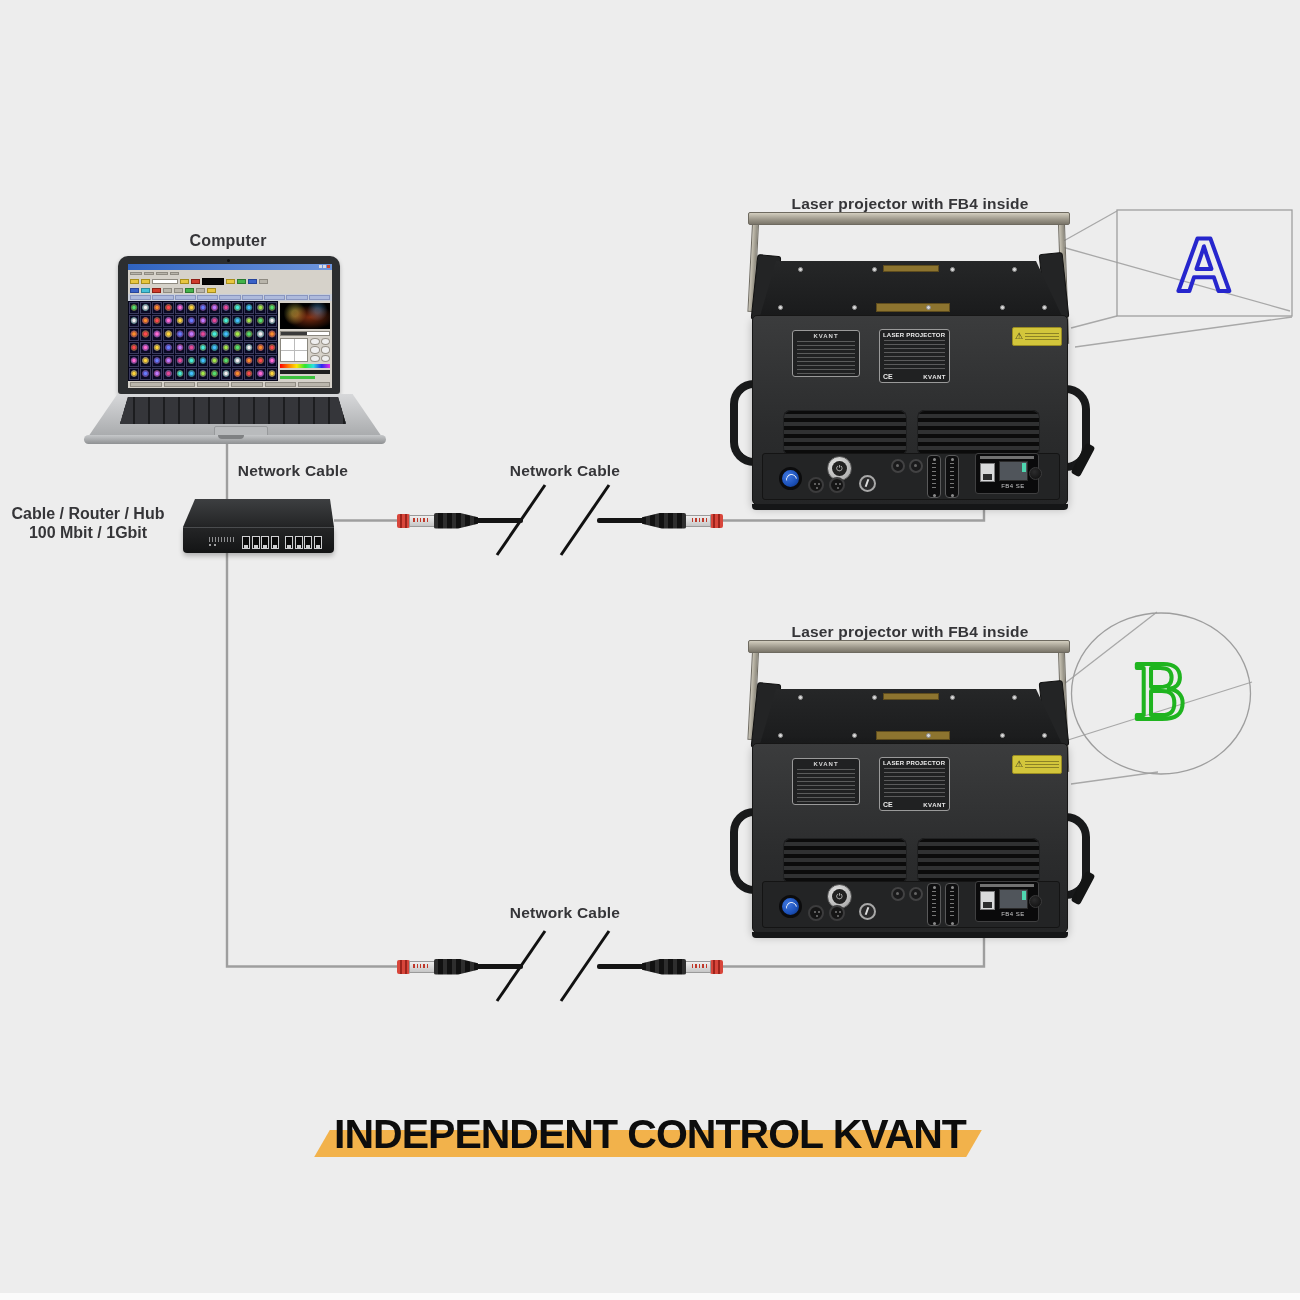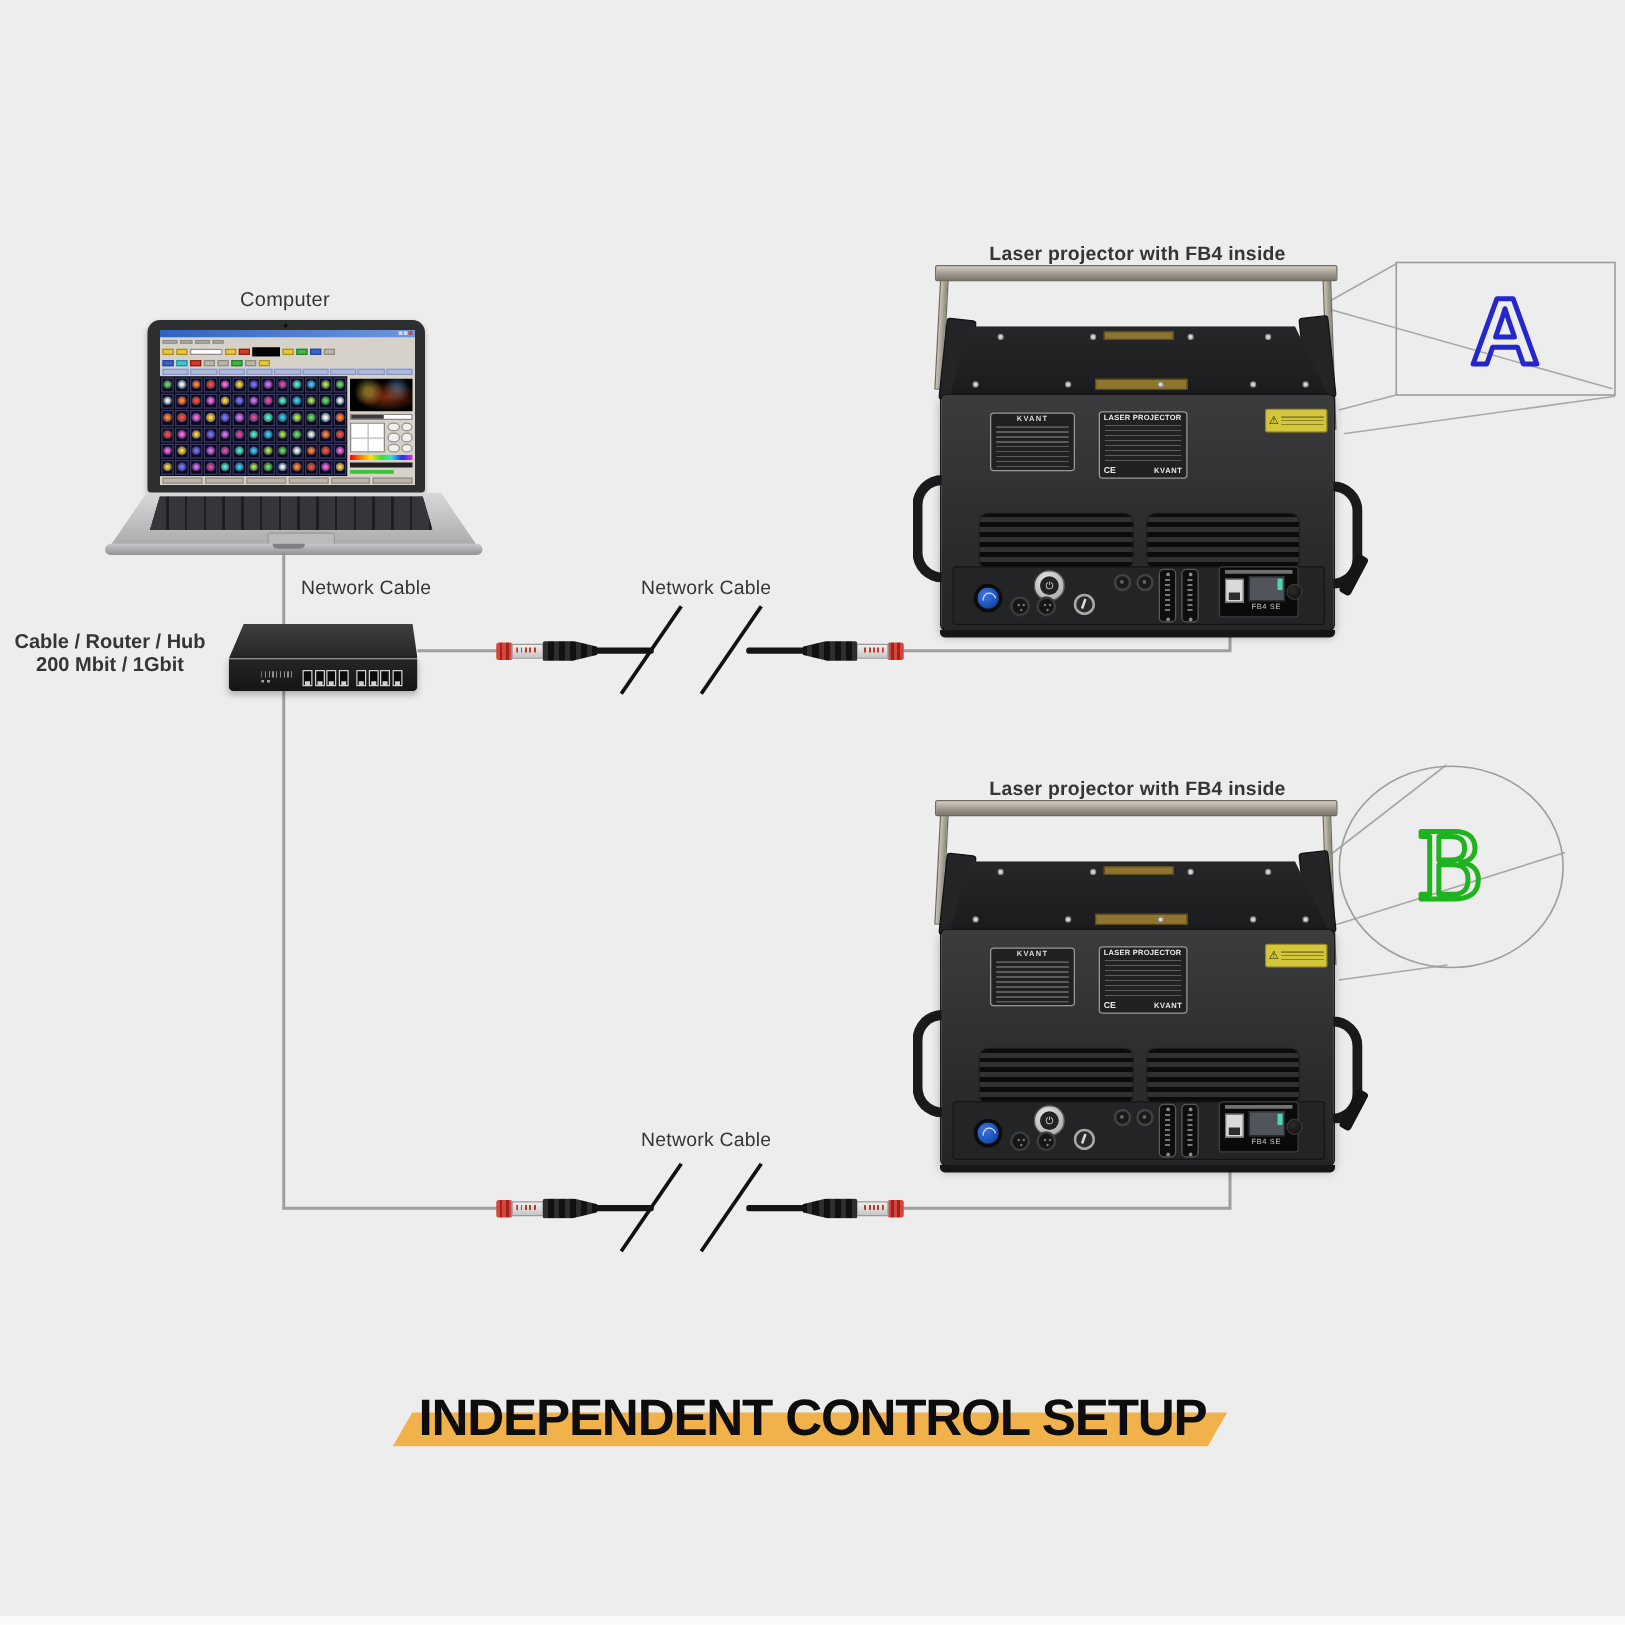--- a/index.html
+++ b/index.html
@@ -2,21 +2,21 @@
 <html><head>
 <meta charset="utf-8">
 <style>
   html,body{margin:0;padding:0;background:#ededed;}
   .canvas{position:relative;width:1300px;height:1300px;background:#ededed;overflow:hidden;
           font-family:"Liberation Sans",sans-serif;}
   svg.wires{position:absolute;left:0;top:0;z-index:1;}
   .layer{z-index:2;}
 
   
-  .lbl{position:absolute;z-index:3;font-weight:normal;color:#353538;font-size:16px;
+  .lbl{position:absolute;z-index:3;font-weight:bold;color:#353538;font-size:16px;
        letter-spacing:.2px;white-space:nowrap;transform:translateX(-50%);}
   .lbl.small{font-size:15.5px;}
   .switch-lbl{position:absolute;z-index:3;font-weight:bold;color:#353538;font-size:16px;
        text-align:center;line-height:19px;}
 
   
   .lt-bezel{position:absolute;left:118px;top:256px;width:222px;height:138px;background:#2c2e30;
             border-radius:10px 10px 3px 3px;z-index:2;box-shadow:0 2px 4px rgba(0,0,0,.25);}
   .lt-cam{position:absolute;left:227px;top:259px;width:3px;height:3px;border-radius:50%;background:#0e0e0e;z-index:3;}
   .lt-deck{position:absolute;left:88px;top:394px;width:294px;height:43px;z-index:2;
@@ -394,21 +394,21 @@
   </div>
 
   <div class="lt-deck"></div>
   <div class="lt-kb"></div>
   <div class="lt-pad"></div>
   <div class="lt-base"></div>
   <div class="lt-notch"></div>
 
   <div class="switch-lbl" style="left:8px;top:504px;width:160px;">
     <div>Cable / Router / Hub</div>
-    <div>200 Mbit / 1Gbit</div>
+    <div>100 Mbit / 1Gbit</div>
   </div>
   <div class="nsw-top"></div>
   <div class="nsw-front">
     <div class="nsw-leds"></div>
     <div class="nsw-ports">
       <div class="port"></div>
       <div class="port"></div>
       <div class="port"></div>
       <div class="port"></div>
       <div class="port gap"></div>
@@ -582,18 +582,18 @@
           </div>
         <div class="fl">FB4 SE</div>
         <div class="knob"></div>
       </div>
     </div>
     <div class="pj-lip"></div>
   </div>
 
   <div class="title-wrap">
     <div class="title-hl" style="background: rgb(242, 178, 75);"></div>
-    <h1>INDEPENDENT CONTROL SETUP</h1>
+    <h1>INDEPENDENT CONTROL KVANT</h1>
   </div>
   <div class="desc">
   </div>
   <div class="bottom-strip"></div>
 </div>
 
 </body></html>

